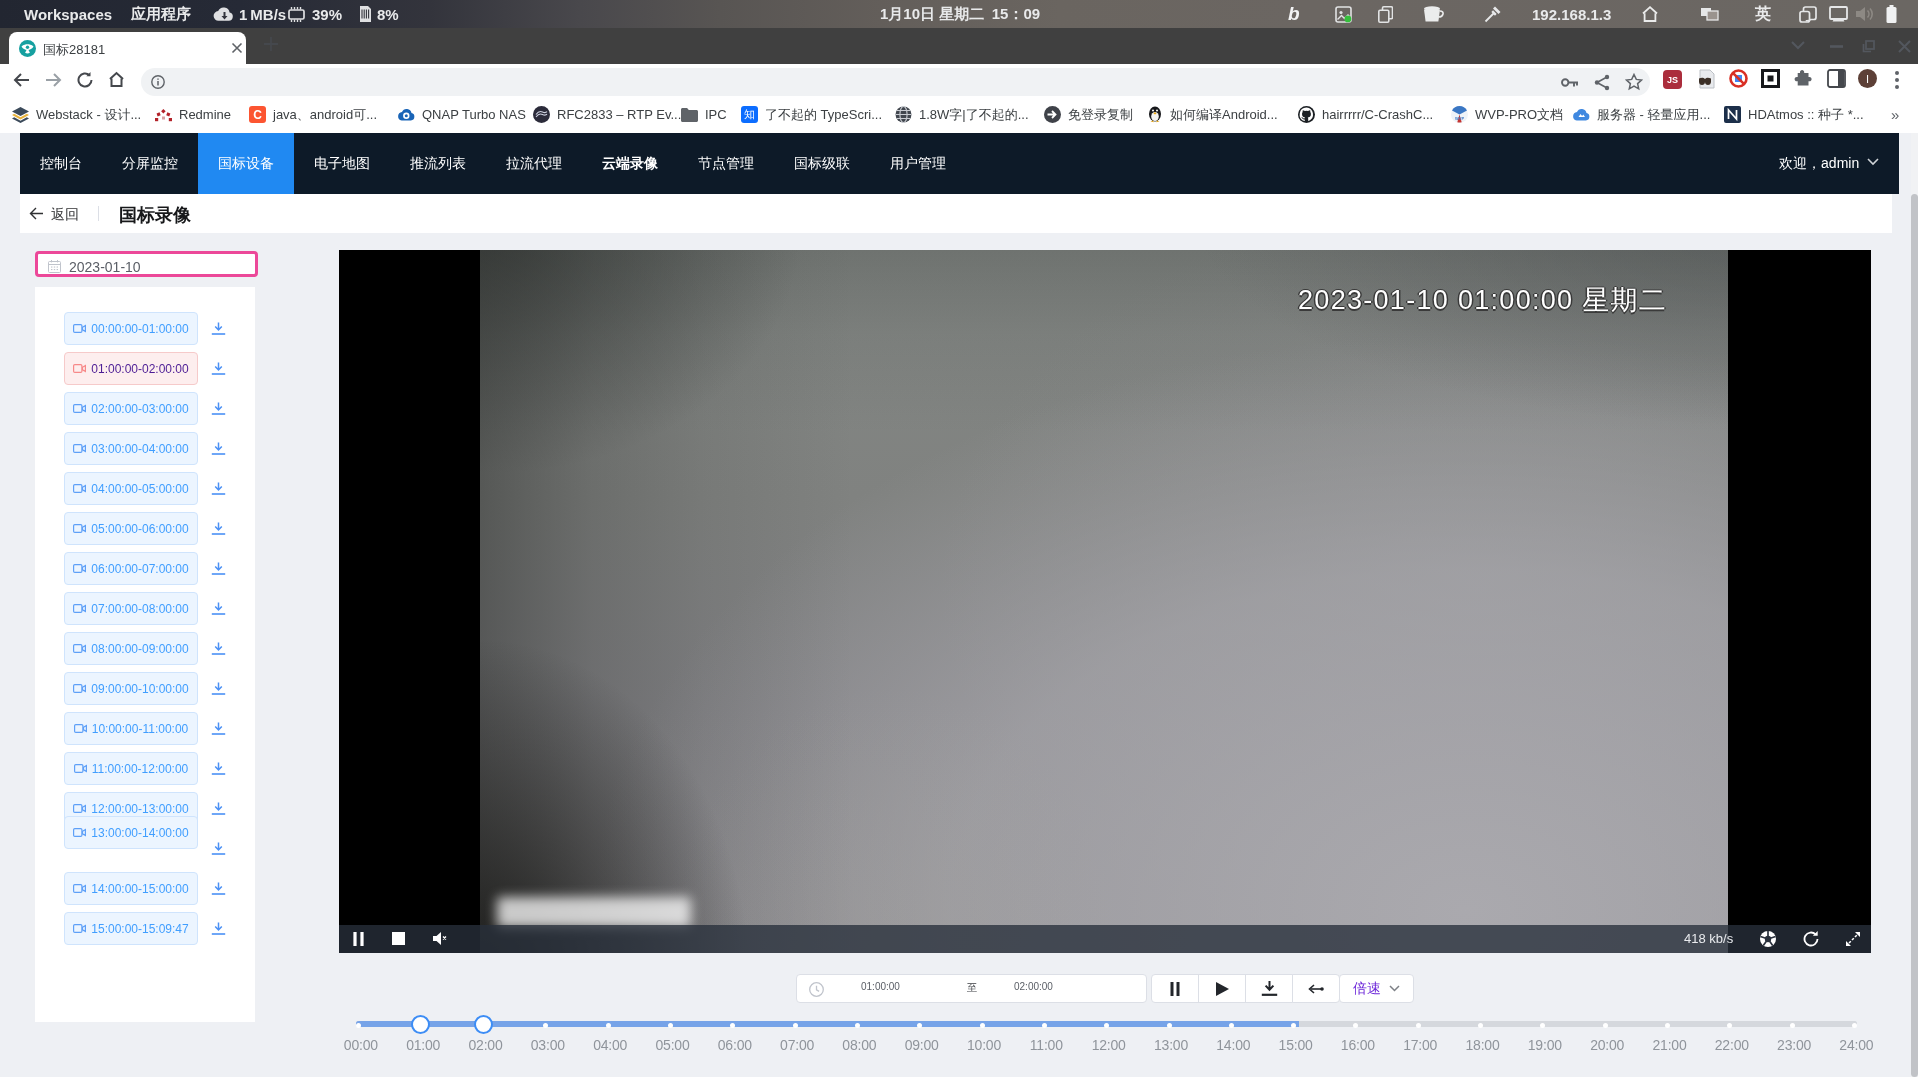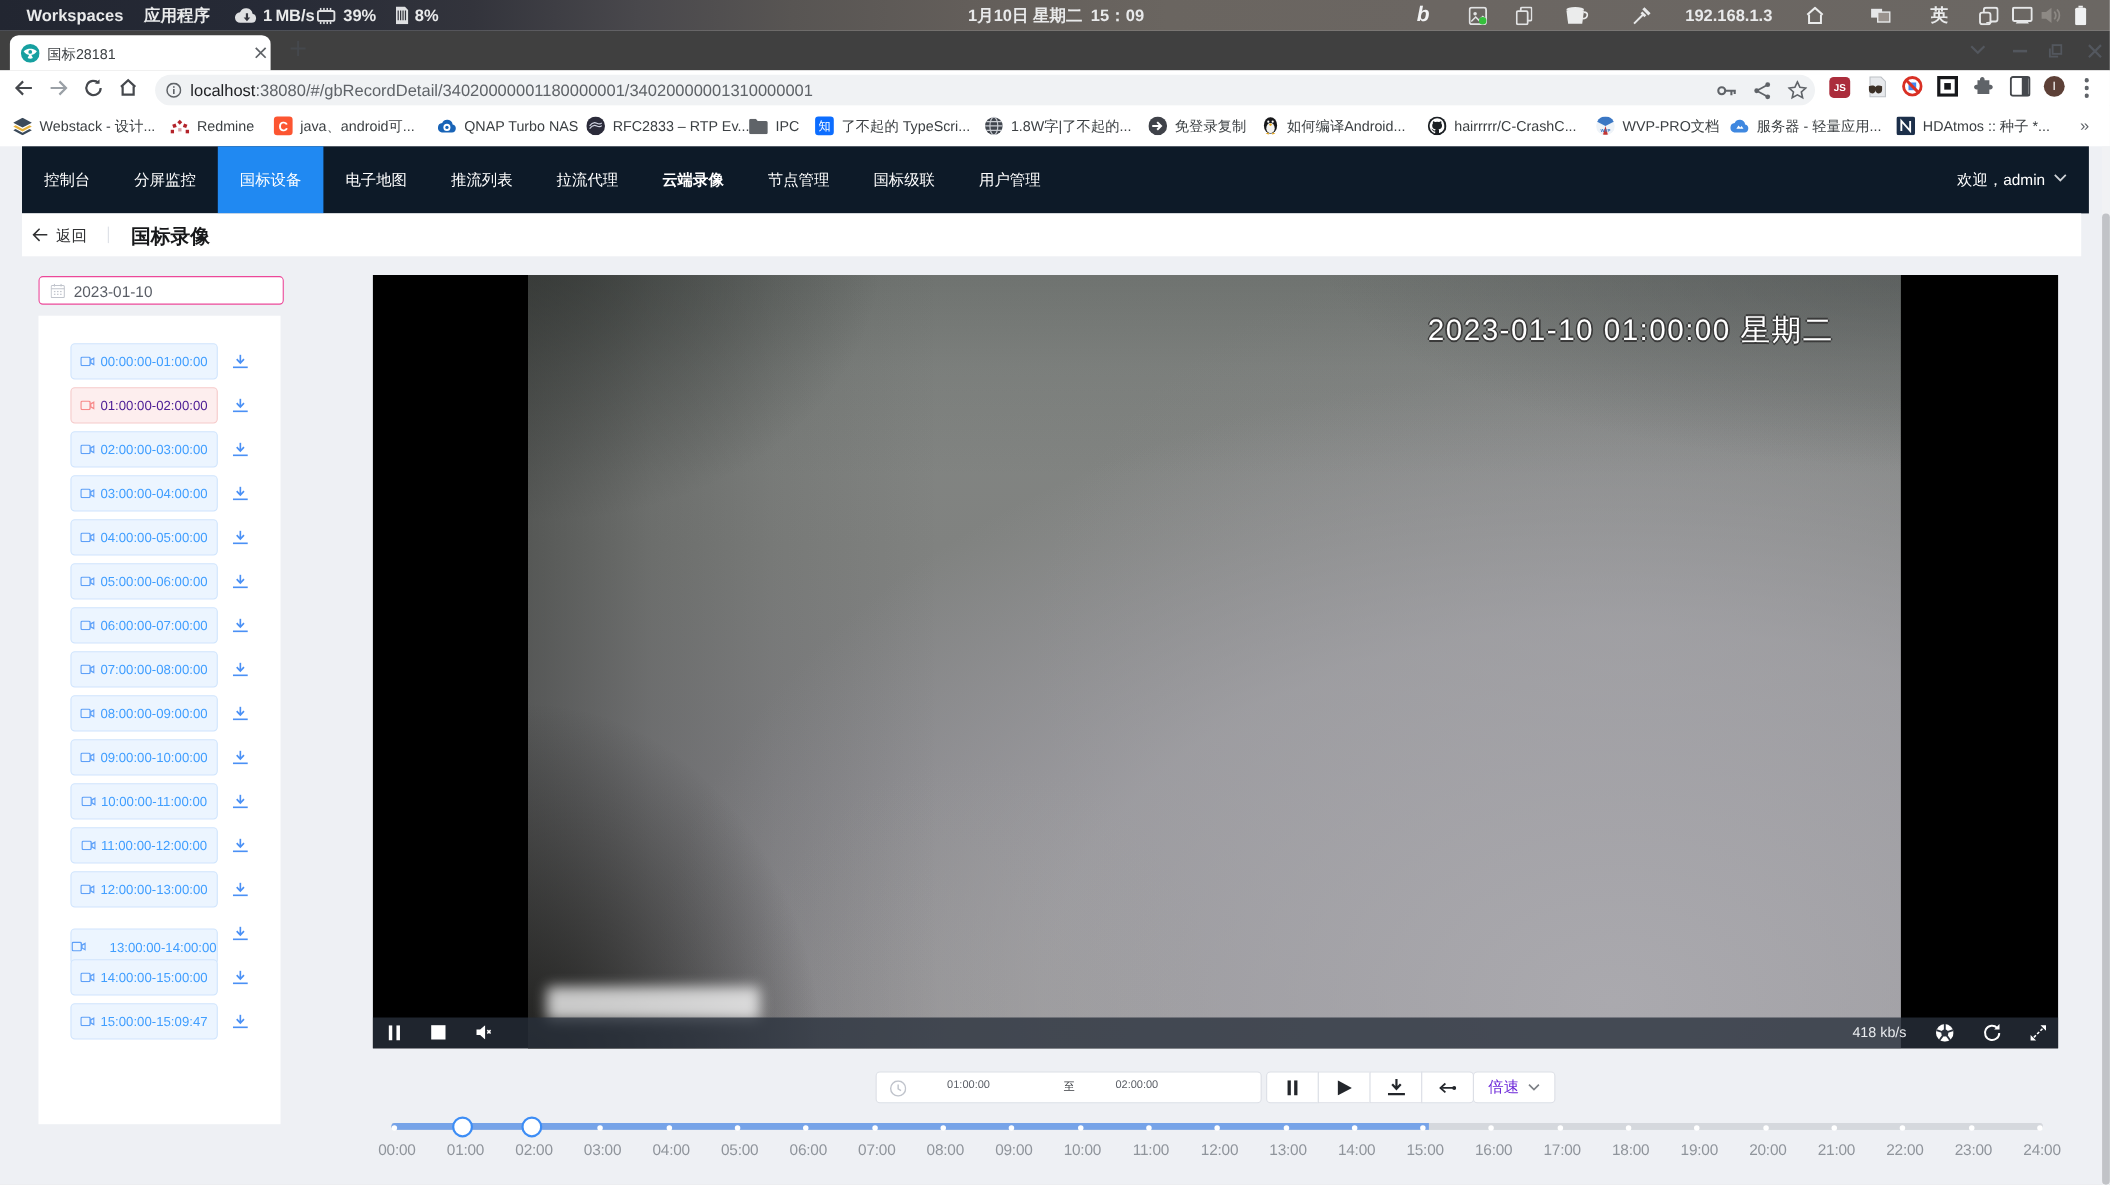--- a/index.html
+++ b/index.html
@@ -19,21 +19,21 @@
   #urlpill { position:absolute; left:141px; top:4px; width:1509px; height:28px; background:#f0f2f4; border-radius:14px; }
   
   #bookmarks { left:0; top:96px; width:1918px; height:37px; background:#fff; }
   .bm { position:absolute; top:0; height:37px; display:flex; align-items:center; gap:7px; font-size:13px; color:#3c4043; }
   
   #page { left:0; top:133px; width:1918px; height:944px; background:#eef0f4; }
   #navbar { position:absolute; left:20px; top:0px; width:1879px; height:61px; background:#0d1a28; }
   .nav-item { position:absolute; top:0; height:61px; line-height:61px; color:#fff; font-size:14px; text-align:center; }
   #breadcrumb { position:absolute; left:20px; top:61px; width:1872px; height:39px; background:#fff; }
   
-  #dateinput { position:absolute; left:35px; top:118px; width:223px; height:26px; background:#fff; border:1px solid #ec4899; border-radius:4px; }
+  #dateinput { position:absolute; left:35px; top:118px; width:223px; height:26px; background:#fff; border:3px solid #ec4899; border-radius:4px; }
   #sidepanel { position:absolute; left:35px; top:154px; width:220px; height:735px; background:#fff; }
   .tbtn { position:absolute; left:29px; width:134px; height:33px; border-radius:4px; font-size:12px;
     background:#ecf5ff; border:1px solid #cfe4fd; color:#409eff; display:flex; align-items:center; justify-content:center; gap:5px;}
   .tbtn.red { background:#fdeeee; border-color:#f6caca; color:#4c1d95; }
   .dlic { position:absolute; left:176px; width:15px; height:13px; }
   
   #player { position:absolute; left:339px; top:117px; width:1532px; height:703px; background:#000; }
   #video { position:absolute; left:141px; top:0; width:1248px; height:703px; overflow:hidden;
     background:
       radial-gradient(450px 570px at 0% 104%, rgba(26,26,24,0.97) 0%, rgba(26,26,24,0) 60%),
@@ -206,21 +206,20 @@
     </svg>
   <svg style="position:absolute;left:108px;top:7px;" width="17" height="17" viewBox="0 0 17 17">
       <path d="M2 8L8.5 2 15 8" fill="none" stroke="#45484d" stroke-width="2"></path>
       <path d="M3.5 7.5V15h10V7.5" fill="none" stroke="#45484d" stroke-width="2"></path>
     </svg>
   <div id="urlpill">
     <svg style="position:absolute;left:10px;top:7px;" width="14" height="14" viewBox="0 0 14 14">
         <circle cx="7" cy="7" r="6.2" fill="none" stroke="#5f6368" stroke-width="1.4"></circle>
         <path d="M7 6v4.4M7 3.4v1.3" stroke="#5f6368" stroke-width="1.5"></path>
       </svg>
-    <div style="position:absolute;left:32px;top:5.5px;font-size:15px;color:#202124;">localhost<span style="color:#5f6368;">:38080/#/gbRecordDetail/34020000001180000001/34020000001310000001</span></div>
     <svg style="position:absolute;left:1420px;top:8px;" width="18" height="13" viewBox="0 0 18 13">
         <circle cx="4.2" cy="6.5" r="3.2" fill="none" stroke="#5f6368" stroke-width="1.9"></circle>
         <path d="M7.4 6.5H17M13 6.5v4M16 6.5v3" stroke="#5f6368" stroke-width="1.9"></path>
       </svg>
     <svg style="position:absolute;left:1453px;top:6px;" width="16" height="17" viewBox="0 0 16 17">
         <circle cx="13" cy="3" r="2.2" fill="#5f6368"></circle>
         <circle cx="13" cy="14" r="2.2" fill="#5f6368"></circle>
         <circle cx="3" cy="8.5" r="2.2" fill="#5f6368"></circle>
         <path d="M3 8.5L13 3M3 8.5l10 5.5" stroke="#5f6368" stroke-width="1.6"></path>
       </svg>
@@ -568,21 +567,21 @@
           <path d="M9.5 3.2l2.9-1.6v5.8L9.5 5.8z" fill="none" stroke="#5ea0f8" stroke-width="1.2"></path>
         </svg>
         <span>12:00:00-13:00:00</span>
       </div>
 <div class="dlic" style="top:515px;">
         <svg viewBox="0 0 15 13" width="15" height="13">
           <path d="M7.5 0.5v7M4.2 4.5l3.3 3.5 3.3-3.5" fill="none" stroke="#4a90f5" stroke-width="1.5"></path>
           <path d="M0.8 12h13.4" stroke="#4a90f5" stroke-width="1.6"></path>
         </svg>
       </div>
-<div class="tbtn" style="top:557px;justify-content:space-between;">
+<div class="tbtn" style="top:529px;">
         <svg width="13" height="9" viewBox="0 0 13 9">
           <rect x="0.6" y="0.6" width="8.3" height="7.8" rx="1.2" fill="none" stroke="#5ea0f8" stroke-width="1.2"></rect>
           <path d="M9.5 3.2l2.9-1.6v5.8L9.5 5.8z" fill="none" stroke="#5ea0f8" stroke-width="1.2"></path>
         </svg>
         <span>13:00:00-14:00:00</span>
       </div>
 <div class="dlic" style="top:555px;">
         <svg viewBox="0 0 15 13" width="15" height="13">
           <path d="M7.5 0.5v7M4.2 4.5l3.3 3.5 3.3-3.5" fill="none" stroke="#4a90f5" stroke-width="1.5"></path>
           <path d="M0.8 12h13.4" stroke="#4a90f5" stroke-width="1.6"></path>

